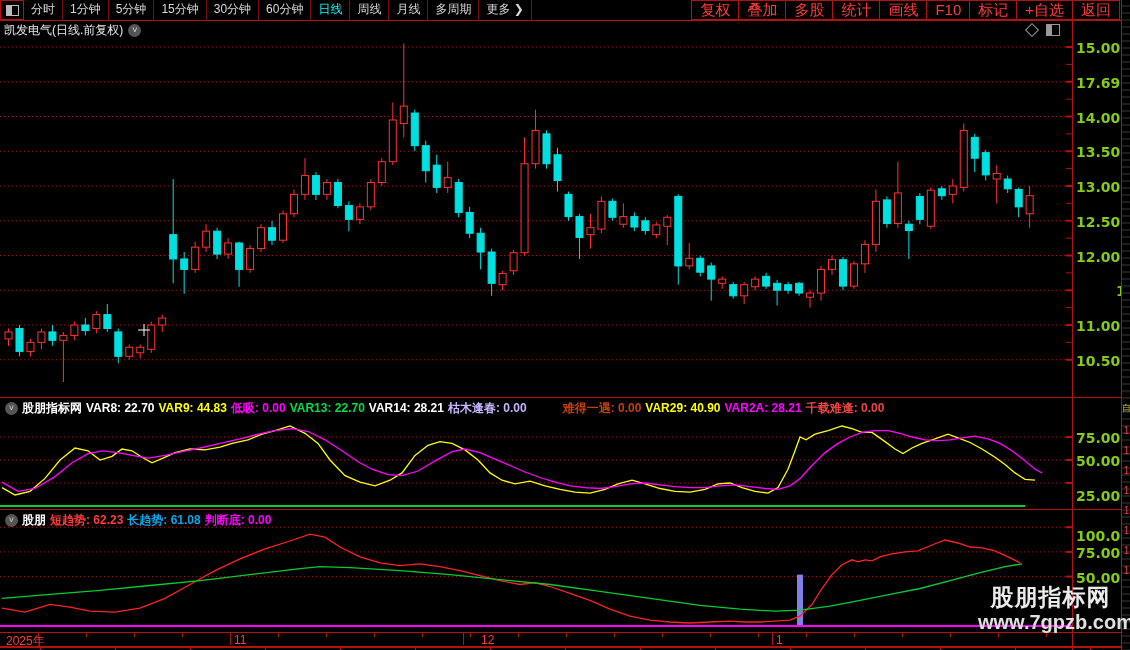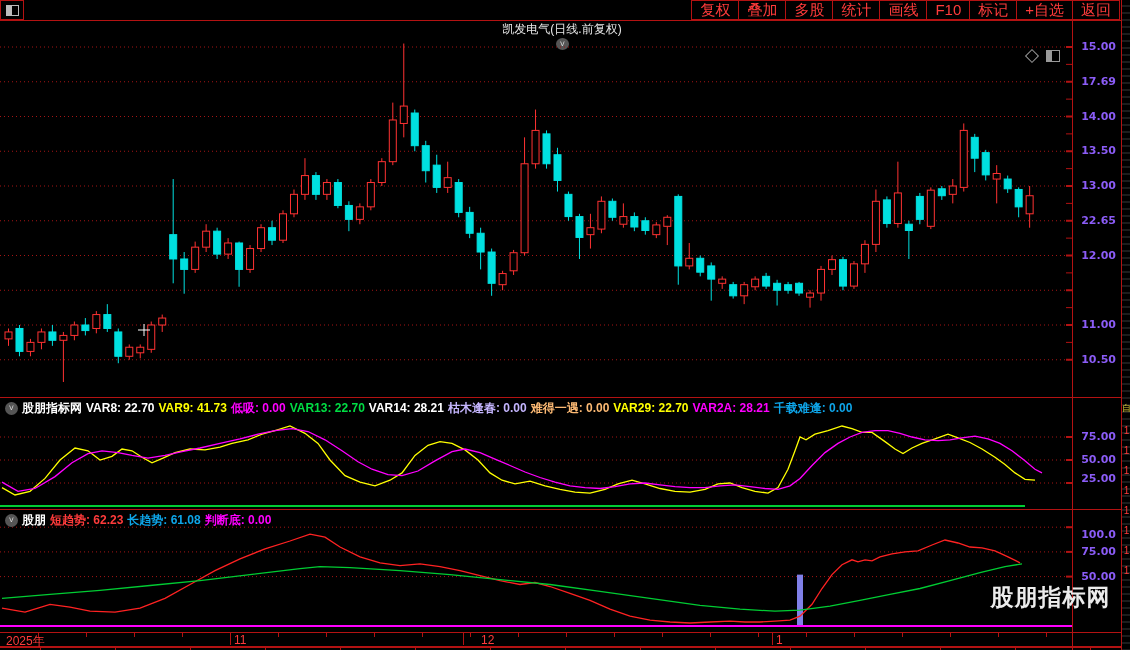--- a/index.html
+++ b/index.html
@@ -11,39 +11,39 @@
   .win-icon{width:22px;border:1px solid #b31212;display:flex;align-items:center;justify-content:center;}
   .win-icon .glyph{width:11px;height:9px;border:1px solid #bbb;position:relative;}
   .win-icon .glyph::after{content:"";position:absolute;left:0;top:0;width:5px;height:9px;background:#bbb;}
   #menu-left{display:flex;align-items:stretch;}
   #menu-left .mi{color:#d8d8d8;font-size:12px;line-height:19px;padding:0 7px;border-right:1px solid #7a0d0d;cursor:default;white-space:nowrap;}
   #menu-left .mi.active{color:#00ffff;}
   #menu-right{display:flex;align-items:stretch;margin-left:auto;margin-right:10px;}
   #menu-right .mb{color:#ff3b3b;font-size:15px;line-height:18px;padding:0 8px;border:1px solid #b31212;border-left-width:0;white-space:nowrap;}
   #menu-right .mb:first-child{border-left-width:1px;}
   
-  #title-row{position:absolute;left:0;top:21px;width:1120px;height:18px;display:flex;align-items:center;flex-direction:column;}
+  #title-row{position:absolute;left:0;top:21px;width:1120px;height:18px;display:flex;align-items:center;}
   #chart-title{color:#e8e8e8;font-size:12px;margin-left:4px;}
   .chev-circle{display:inline-block;width:13px;height:13px;border-radius:50%;background:#555;color:#ddd;
                font-size:9px;line-height:12px;text-align:center;margin-left:5px;}
   #title-icons{margin-left:auto;margin-right:60px;display:flex;gap:9px;align-items:center;}
   .diamond{width:8px;height:8px;border:1px solid #999;transform:rotate(45deg);}
   .split-sq{width:12px;height:10px;border:1px solid #999;position:relative;}
   .split-sq::after{content:"";position:absolute;left:0;top:0;width:5px;height:10px;background:#999;}
   
   svg{position:absolute;left:0;display:block;}
   #main-svg{top:40px;}
   #mid-svg{top:398px;}
   #bot-svg{top:510px;}
   .panel-header{position:absolute;left:0;height:18px;display:flex;align-items:center;gap:4px;z-index:5;}
   #mid-header{top:399px;}
   #bot-header{top:511px;}
   .panel-header .hi{font-size:12px;font-weight:bold;white-space:nowrap;}
   
-  .axis-label{position:absolute;left:1076px;width:40px;font-size:11px;font-weight:bold;color:#8b5cf6;
+  .axis-label{position:absolute;left:1076px;width:40px;font-size:14px;font-weight:bold;color:#84cc16;
               text-align:right;font-family:"DejaVu Sans",sans-serif;}
   .vborder{position:absolute;top:0;width:0;border-left:1px solid #b31212;height:650px;}
   .hborder{position:absolute;left:0;width:1121px;border-top:1px solid #b31212;}
   
   #time-axis{position:absolute;left:0;top:633px;width:1072px;height:13px;}
   .t-label{position:absolute;top:0;color:#ff3b3b;font-size:12px;}
   .t-tick{position:absolute;top:0;width:0;height:4px;border-left:1px solid #b31212;}
   .t-tick.major{height:12px;}
   #stub-row{position:absolute;left:0;top:647px;width:1121px;height:3px;border-top:1px solid #b31212;}
   .stub-sep{position:absolute;top:0;height:3px;border-left:1px solid #b31212;}
@@ -59,20 +59,33 @@
   #crosshair line{stroke:#fff;stroke-width:1;}
 </style>
 </head>
 <body>
 
 <div id="app">
 
   <div id="toolbar">
     <div class="win-icon">
         <div class="glyph"></div>
+      </div>
+    <div id="menu-left">
+        <span class="mi">分时</span>
+        <span class="mi">1分钟</span>
+        <span class="mi">5分钟</span>
+        <span class="mi">15分钟</span>
+        <span class="mi">30分钟</span>
+        <span class="mi">60分钟</span>
+        <span class="mi active">日线</span>
+        <span class="mi">周线</span>
+        <span class="mi">月线</span>
+        <span class="mi">多周期</span>
+        <span class="mi">更多 ❯</span>
       </div>
     <div id="menu-right">
         <span class="mb">复权</span>
         <span class="mb">叠加</span>
         <span class="mb">多股</span>
         <span class="mb">统计</span>
         <span class="mb">画线</span>
         <span class="mb">F10</span>
         <span class="mb">标记</span>
         <span class="mb">+自选</span>
@@ -310,29 +323,29 @@
       <line x1="1066" y1="59.125" x2="1072" y2="59.125" stroke="#b31212" stroke-width="1"></line>
       <line x1="1066" y1="41.75" x2="1072" y2="41.75" stroke="#b31212" stroke-width="2"></line>
       <line x1="1066" y1="24.375" x2="1072" y2="24.375" stroke="#b31212" stroke-width="1"></line>
       <line x1="1066" y1="7" x2="1072" y2="7" stroke="#b31212" stroke-width="2"></line>
     </svg>
 
   <div class="panel-header" id="mid-header">
     <span class="chev-circle">˅</span>
     <span class="hi" style="color:#fff">股朋指标网</span>
   <span class="hi" style="color: rgb(255, 255, 255);">VAR8: 22.70</span>
-      <span class="hi" style="color: rgb(255, 255, 0);">VAR9: 41.73</span>
+      <span class="hi" style="color: rgb(255, 255, 0);">VAR9: 44.83</span>
       <span class="hi" style="color: rgb(255, 0, 255);">低吸: 0.00</span>
       <span class="hi" style="color: rgb(0, 221, 68);">VAR13: 22.70</span>
       <span class="hi" style="color: rgb(255, 255, 255);">VAR14: 28.21</span>
       <span class="hi" style="color: #c4b5fd;">枯木逢春: 0.00</span>
-      <span class="hi" style="color: #fdba74;">难得一遇: 0.00</span>
-      <span class="hi" style="color: rgb(255, 255, 0);">VAR29: 22.70</span>
+      <span class="hi" style="color: #c2410c; margin-left: 32px;">难得一遇: 0.00</span>
+      <span class="hi" style="color: rgb(255, 255, 0);">VAR29: 40.90</span>
       <span class="hi" style="color: rgb(255, 0, 255);">VAR2A: 28.21</span>
-      <span class="hi" style="color: #0ea5e9;">千载难逢: 0.00</span>
+      <span class="hi" style="color: #ef4444;">千载难逢: 0.00</span>
     </div>
   <svg id="mid-svg" width="1073" height="111">
       <line x1="0" y1="39" x2="1072" y2="39" stroke="#a51515" stroke-dasharray="1 3"></line>
       <line x1="0" y1="62" x2="1072" y2="62" stroke="#a51515" stroke-dasharray="1 3"></line>
       <line x1="0" y1="85" x2="1072" y2="85" stroke="#a51515" stroke-dasharray="1 3"></line>
       <line x1="0" y1="108" x2="1025" y2="108" stroke="#00cc33" stroke-width="2"></line>
       <polyline points="2,89.6 15,97.0 30,93.3 45,80.4 60,62.0 75,50.0 88,52.8 100,62.0 112,58.3 122,51.0 132,52.8 142,59.2 152,64.8 163,60.2 175,54.6 190,51.0 205,51.9 220,49.1 232,45.4 248,41.8 262,36.2 275,32.6 290,28.0 305,35.3 318,45.4 330,62.0 345,77.6 360,84.1 375,87.8 390,82.2 402,74.9 415,57.4 428,47.3 440,43.6 452,45.4 465,51.9 478,62.0 490,74.9 502,82.2 515,85.9 530,83.2 545,87.8 560,91.4 575,94.2 590,95.1 605,91.4 618,85.9 632,82.2 645,85.9 660,90.5 675,93.3 690,94.2 705,91.4 718,85.9 730,85.0 742,89.6 755,93.3 768,95.1 778,89.6 788,71.2 795,52.8 800,39.0 806,41.8 815,36.2 828,32.6 842,28.0 852,30.7 862,34.4 872,34.4 885,43.6 895,51.0 903,55.6 912,50.0 922,45.4 935,40.8 948,36.2 958,39.9 970,44.5 982,51.0 995,59.2 1005,66.6 1015,74.9 1025,81.3 1035,82.2" fill="none" stroke="#ffff00" stroke-width="1.3"></polyline>
       <polyline points="2,84.1 18,93.3 35,90.5 55,78.6 72,64.8 88,55.6 102,52.8 118,54.6 132,57.4 148,60.2 165,57.4 182,53.7 200,50.0 220,45.4 240,40.8 258,36.2 275,32.6 292,30.7 308,33.5 325,41.8 342,52.8 358,63.8 372,71.2 388,76.7 402,77.6 418,73.0 435,62.9 452,53.7 465,51.0 480,54.6 495,61.1 510,67.5 525,74.0 540,79.5 555,84.1 570,87.8 585,89.6 600,90.5 615,88.7 630,85.9 645,85.0 660,86.8 675,88.7 690,89.6 705,89.6 720,87.8 735,86.8 750,88.7 765,90.5 778,91.4 790,87.8 800,80.4 812,67.5 825,54.6 838,45.4 850,39.0 862,34.4 875,32.6 888,32.6 900,35.3 912,39.0 925,41.8 938,42.7 950,41.8 962,39.9 975,38.1 988,40.8 1000,45.4 1012,52.8 1024,62.0 1035,71.2 1042,74.9" fill="none" stroke="#ff00ff" stroke-width="1.3"></polyline>
       <line x1="1066" y1="39" x2="1072" y2="39" stroke="#b31212" stroke-width="2"></line>
       <line x1="1066" y1="62" x2="1072" y2="62" stroke="#b31212" stroke-width="2"></line>
@@ -364,28 +377,28 @@
   <div class="hborder" style="top:632px"></div>
   <div class="hborder" style="top:646px"></div>
   <div class="vborder" style="left:1072px;top:20px;height:630px"></div>
 
   <div id="price-axis">
       <div class="axis-label" style="top: 40px;">15.00</div>
       <div class="axis-label" style="top: 74.75px;">17.69</div>
       <div class="axis-label" style="top: 109.5px;">14.00</div>
       <div class="axis-label" style="top: 144.25px;">13.50</div>
       <div class="axis-label" style="top: 179px;">13.00</div>
-      <div class="axis-label" style="top: 213.75px;">22.65</div>
+      <div class="axis-label" style="top: 213.75px;">12.50</div>
       <div class="axis-label" style="top: 248.5px;">12.00</div>
       <div class="axis-label" style="top: 283.25px; margin-left: 40px;">11.50</div>
       <div class="axis-label" style="top: 318px;">11.00</div>
       <div class="axis-label" style="top: 352.75px;">10.50</div>
       <div class="axis-label" style="top: 430px;">75.00</div>
       <div class="axis-label" style="top: 453px;">50.00</div>
-      <div class="axis-label" style="top: 472px;">25.00</div>
+      <div class="axis-label" style="top: 488px;">25.00</div>
       <div class="axis-label" style="top: 528px;">100.0</div>
       <div class="axis-label" style="top: 544.9px;">75.00</div>
       <div class="axis-label" style="top: 569.6px;">50.00</div>
     </div>
   <div id="time-axis">
       <div class="t-label" style="left: 6px;">2025年</div>
       <div class="t-tick" style="left: 38px;"></div>
       <div class="t-tick" style="left: 86px;"></div>
       <div class="t-tick" style="left: 134px;"></div>
       <div class="t-tick" style="left: 182px;"></div>
@@ -439,15 +452,16 @@
       <div class="rs-digit" style="top: 465px;">1</div>
       <div class="rs-digit" style="top: 485px;">1</div>
       <div class="rs-digit" style="top: 505px;">1</div>
       <div class="rs-digit" style="top: 525px;">1</div>
       <div class="rs-digit" style="top: 545px;">1</div>
       <div class="rs-digit" style="top: 565px;">1</div>
     </div>
 
   <div id="watermark">
     <div class="w1">股朋指标网</div>
+    <div class="w2">www.7gpzb.com</div>
   </div>
 
 </div>
 
 </body></html>

